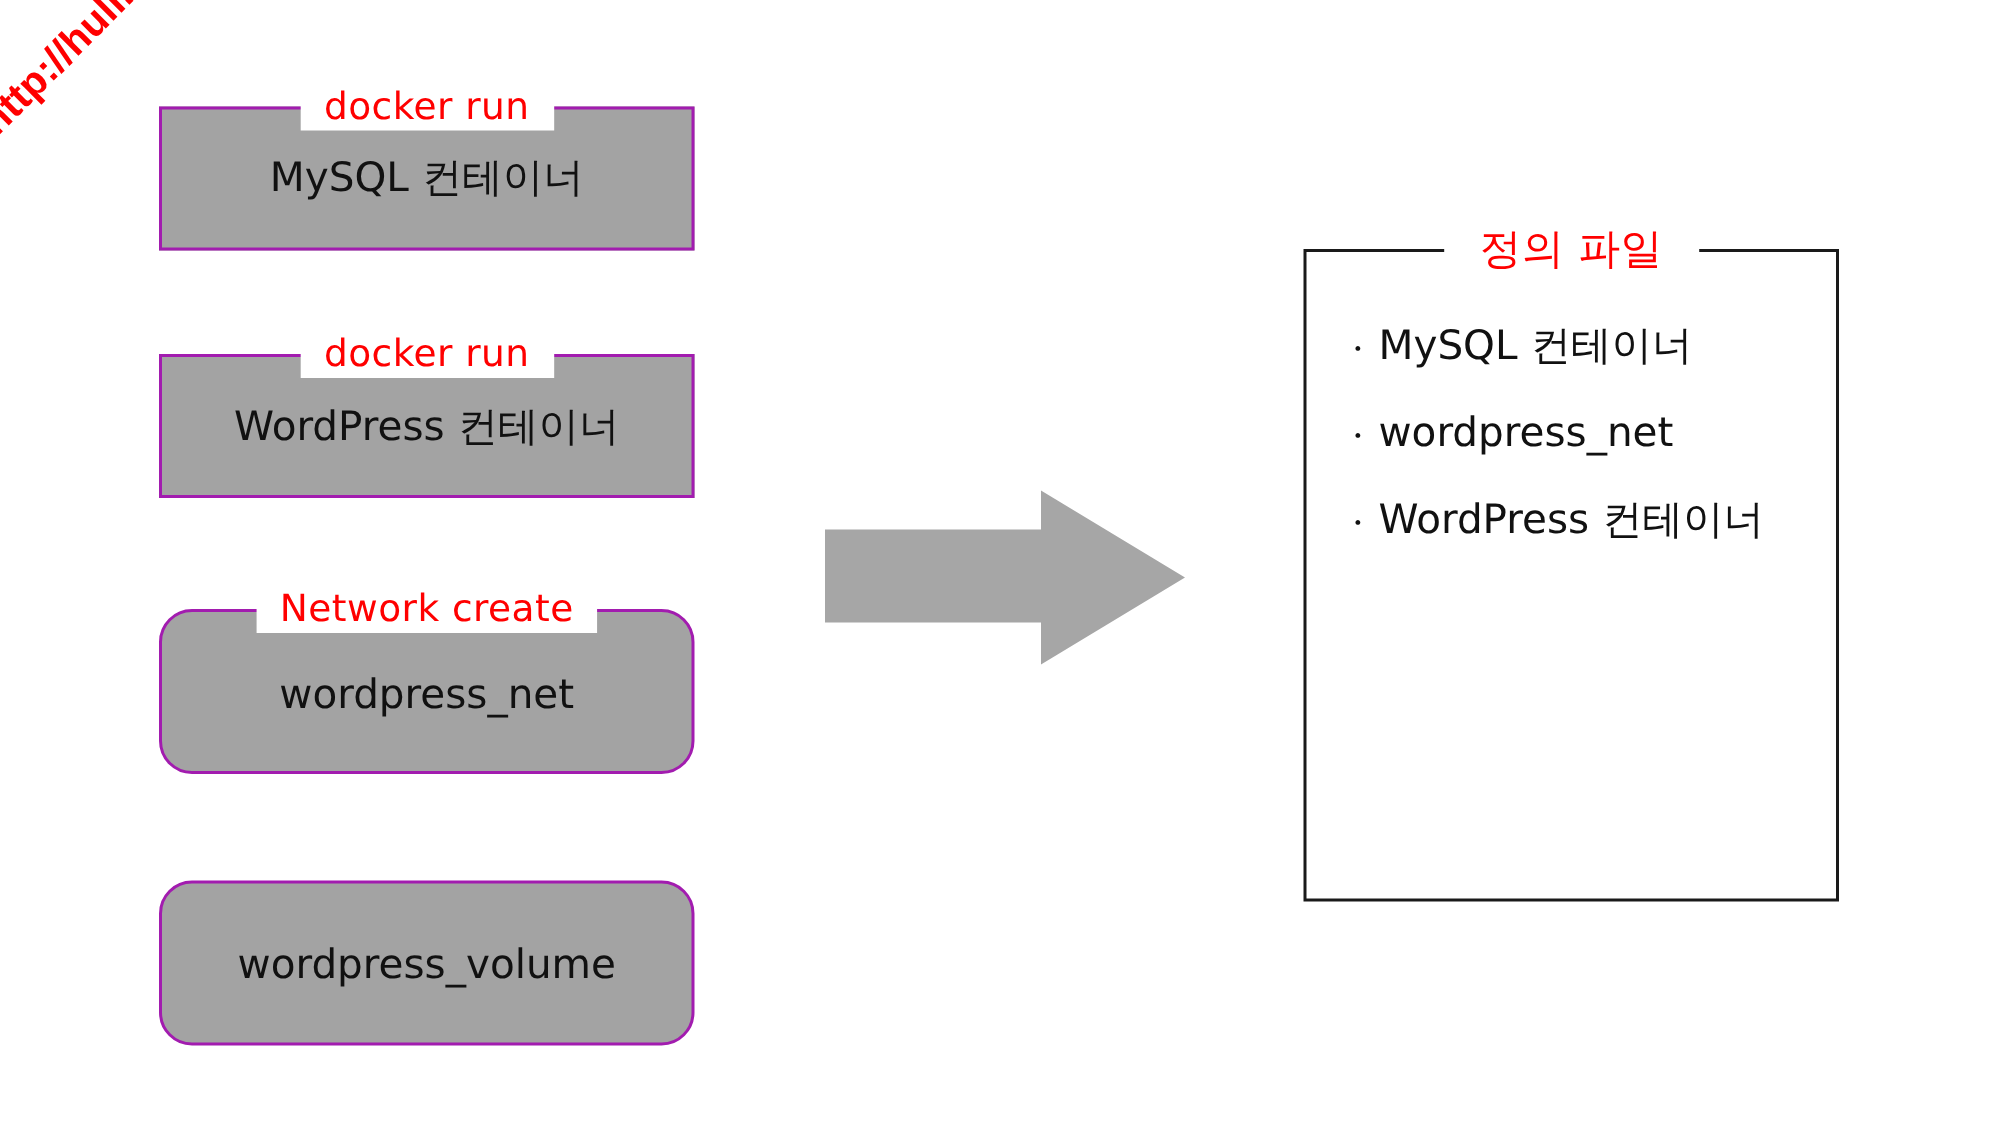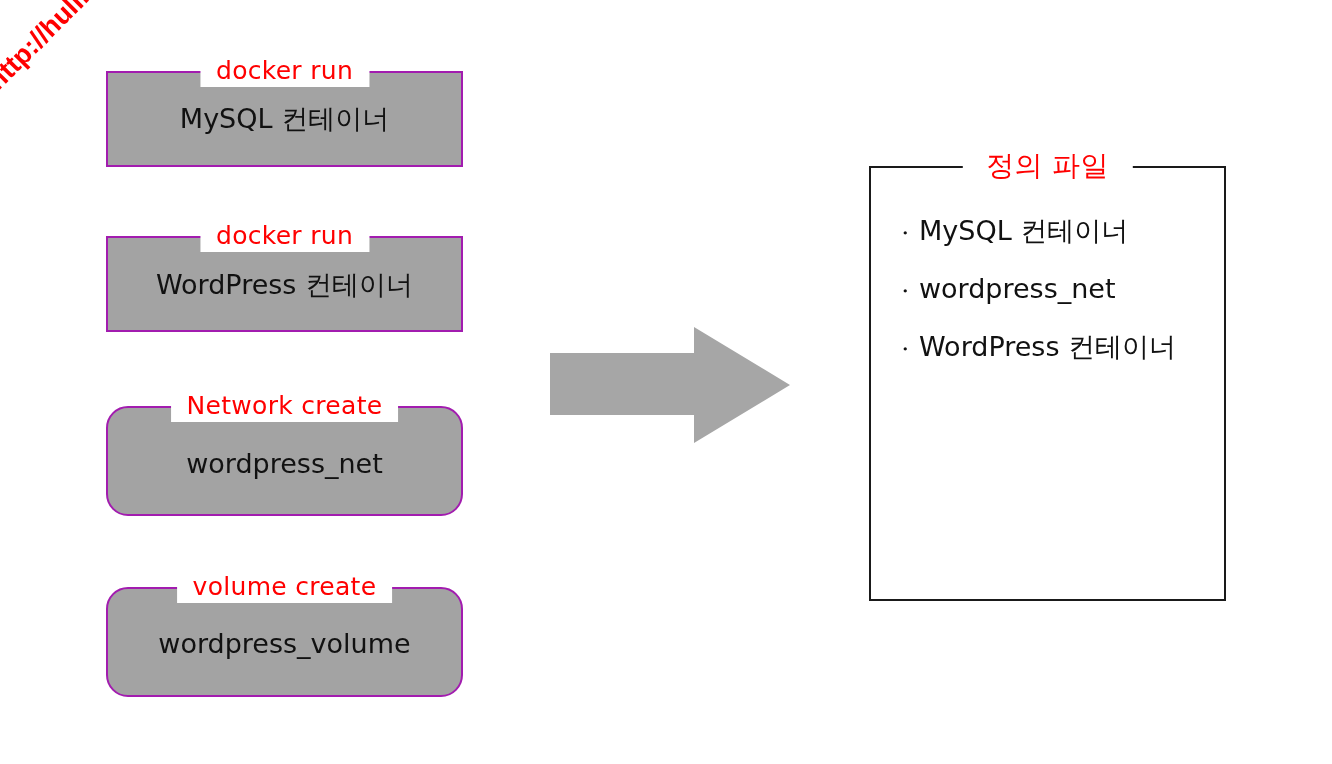--- a/index.html
+++ b/index.html
@@ -45,21 +45,20 @@
   <span class="box-label">docker run</span>
   <div class="box-content">WordPress 컨테이너</div>
 </div>
 
 <div id="box-3" class="box rounded">
   <span class="box-label">Network create</span>
   <div class="box-content">wordpress_net</div>
 </div>
 
 <div id="box-4" class="box rounded">
-  <span class="box-label">volume create</span>
   <div class="box-content">wordpress_volume</div>
 </div>
 
 <svg id="arrow" width="244" height="120" viewBox="0 0 244 120">
   <polygon points="2,28 146,28 146,2 242,60 146,118 146,90 2,90" fill="#a6a6a6"></polygon>
 </svg>
 
 <div id="def-box">
   <span class="box-label">정의 파일</span>
   <ul class="def-list">

